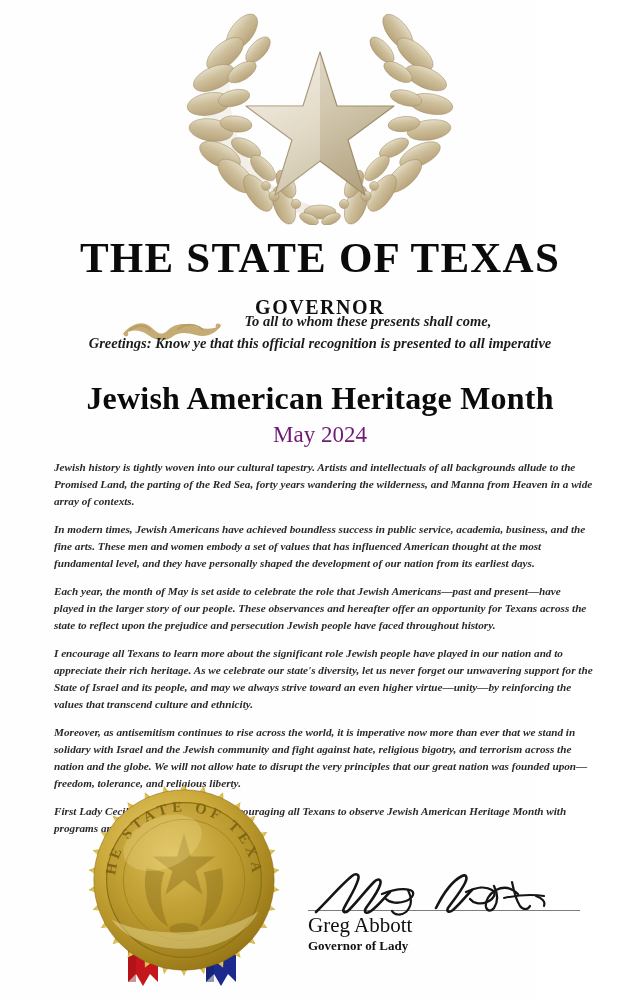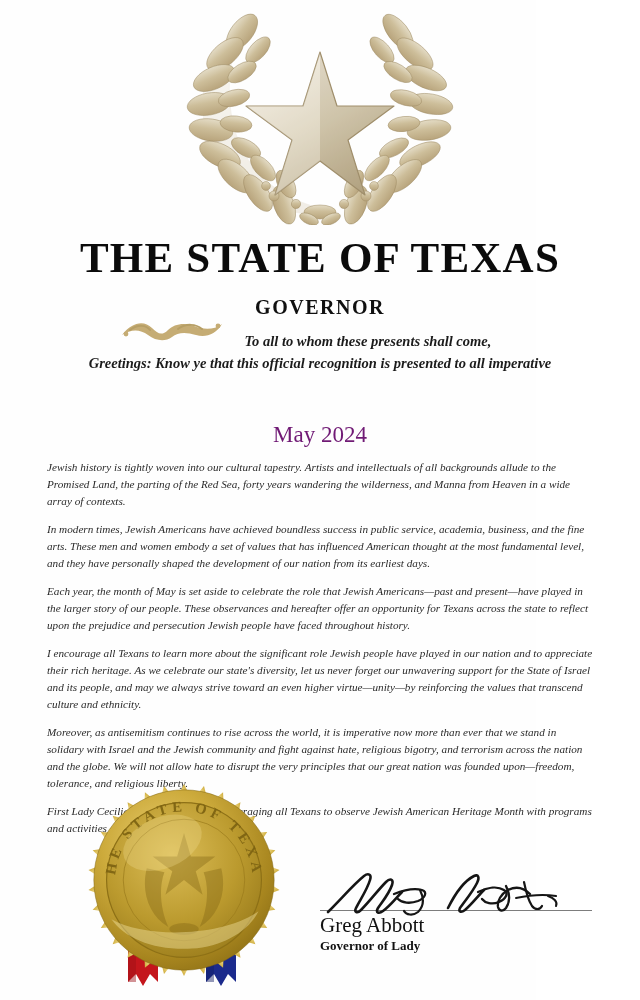--- a/index.html
+++ b/index.html
@@ -67,21 +67,21 @@
   
   .flourish {
     position: absolute;
     top: 316px;
     left: 118px;
     width: 108px;
     height: 28px;
   }
   .greeting {
     position: absolute;
-    top: 330px;
+    top: 310px;
     left: 0;
     width: 640px;
     text-align: center;
     font-family: "Liberation Serif", "DejaVu Serif", serif;
     font-style: italic;
     font-weight: 700;
     color: #1b1b1b;
     line-height: 1.52;
     font-size: 14.5px;
   }
@@ -113,24 +113,24 @@
   }
 
   
   .body-copy {
     position: absolute;
     top: 459px;
     left: 47px;
     width: 546px;
   }
   .body-copy p {
-    margin: 0 0 11px 0;
+    margin: 0 0 11px 7px;
     font-family: "Liberation Serif", "DejaVu Serif", serif;
     font-style: italic;
-    font-weight: 400;
+    font-weight: 700;
     font-size: 11.2px;
     line-height: 1.52;
     color: #2a2a2a;
     text-align: left;
   }
 
   
   .testimony {
     position: absolute;
     top: 791px;
@@ -141,21 +141,21 @@
     font-weight: 700;
     font-size: 12.4px;
     line-height: 1.5;
     color: #1f1f1f;
   }
 
   
   .sig-block {
     position: absolute;
     top: 868px;
-    left: 320px;
+    left: 308px;
     width: 272px;
   }
   .sig-mark {
     height: 44px;
     position: relative;
     overflow: visible;
   }
   .sig-rule {
     width: 100%;
     height: 1px;
@@ -306,20 +306,21 @@
         <circle cx="100" cy="10" r="2.4"></circle>
       </g>
     </svg>
   </div>
 
   <div class="greeting">
     <span class="l1">To all to whom these presents shall come,</span>
     <span class="l2">Greetings: Know ye that this official recognition is presented to all imperative</span>
   </div>
 
+  <div class="proc-title">Jewish American Heritage Month</div>
   <div class="proc-date">May 2024</div>
 
   <div class="body-copy">
     <p>Jewish history is tightly woven into our cultural tapestry. Artists and intellectuals of all backgrounds allude to the Promised Land, the parting of the Red Sea, forty years wandering the wilderness, and Manna from Heaven in a wide array of contexts.</p>
     <p>In modern times, Jewish Americans have achieved boundless success in public service, academia, business, and the fine arts. These men and women embody a set of values that has influenced American thought at the most fundamental level, and they have personally shaped the development of our nation from its earliest days.</p>
     <p>Each year, the month of May is set aside to celebrate the role that Jewish Americans—past and present—have played in the larger story of our people. These observances and hereafter offer an opportunity for Texans across the state to reflect upon the prejudice and persecution Jewish people have faced throughout history.</p>
     <p>I encourage all Texans to learn more about the significant role Jewish people have played in our nation and to appreciate their rich heritage. As we celebrate our state's diversity, let us never forget our unwavering support for the State of Israel and its people, and may we always strive toward an even higher virtue—unity—by reinforcing the values that transcend culture and ethnicity.</p>
     <p>Moreover, as antisemitism continues to rise across the world, it is imperative now more than ever that we stand in solidary with Israel and the Jewish community and fight against hate, religious bigotry, and terrorism across the nation and the globe. We will not allow hate to disrupt the very principles that our great nation was founded upon—freedom, tolerance, and religious liberty.</p>
     <p>First Lady Cecilia Abbott joins me in encouraging all Texans to observe Jewish American Heritage Month with programs and activities of celebration.</p>
   </div>

